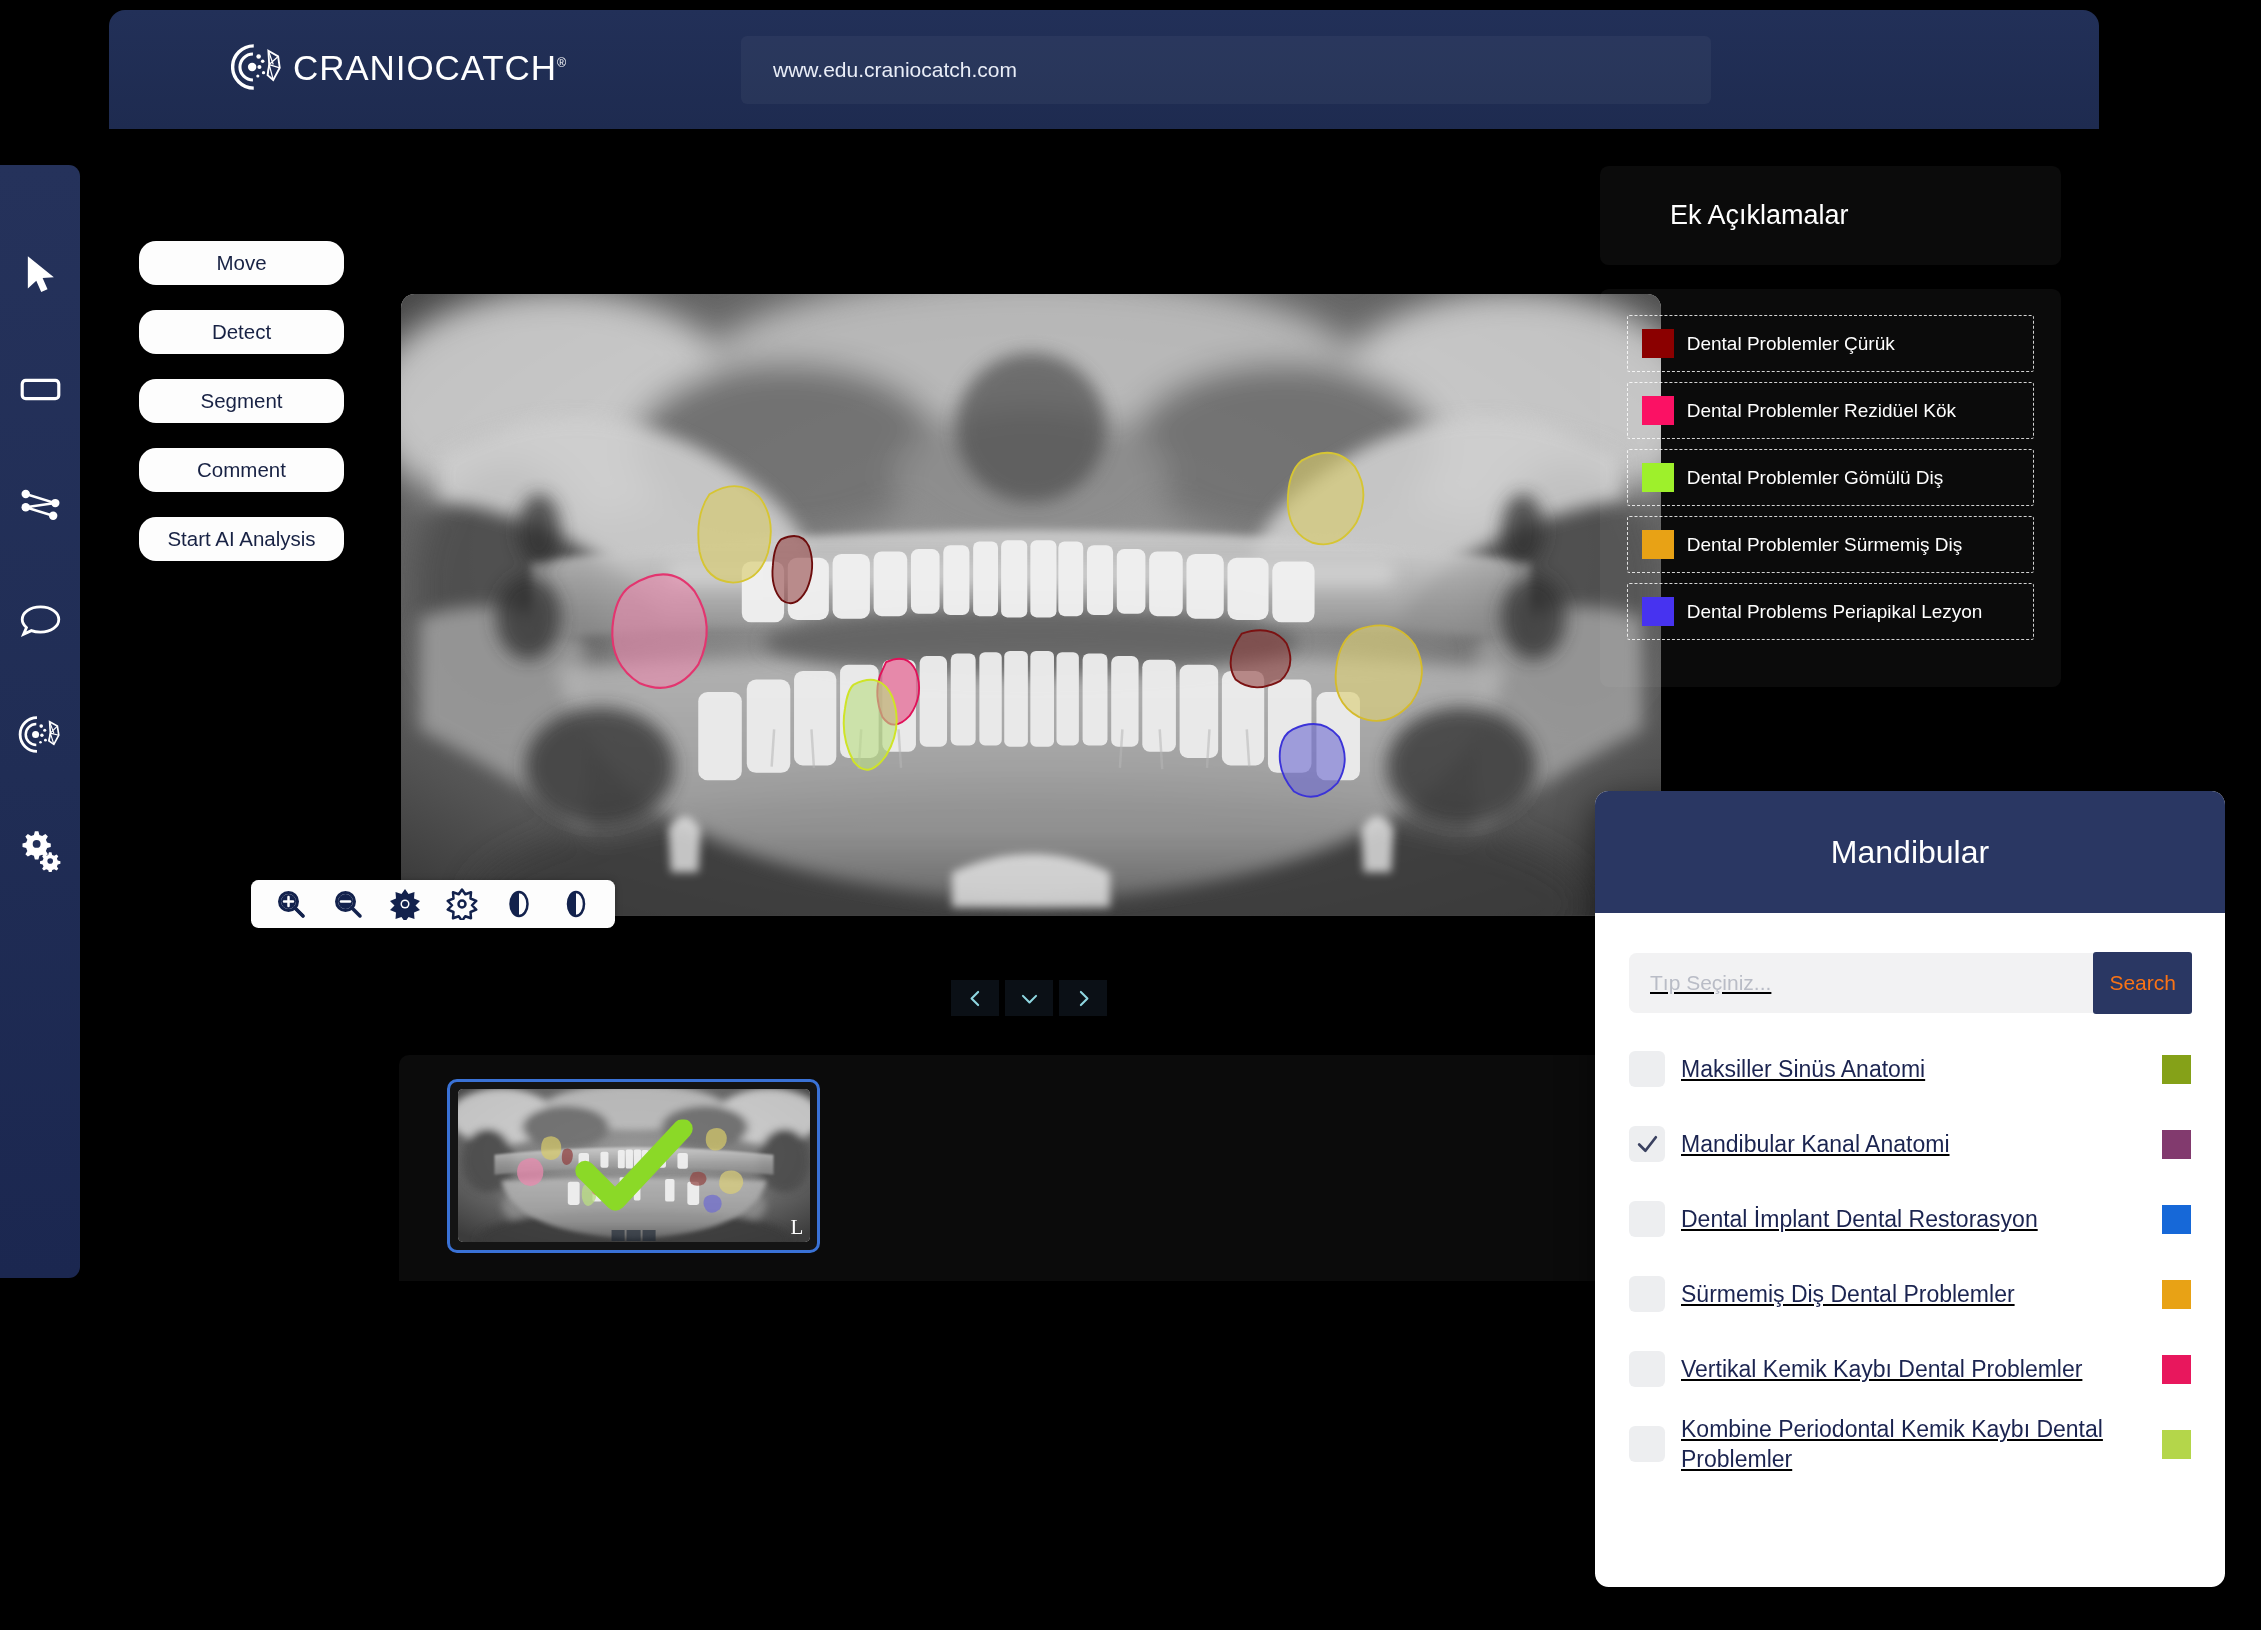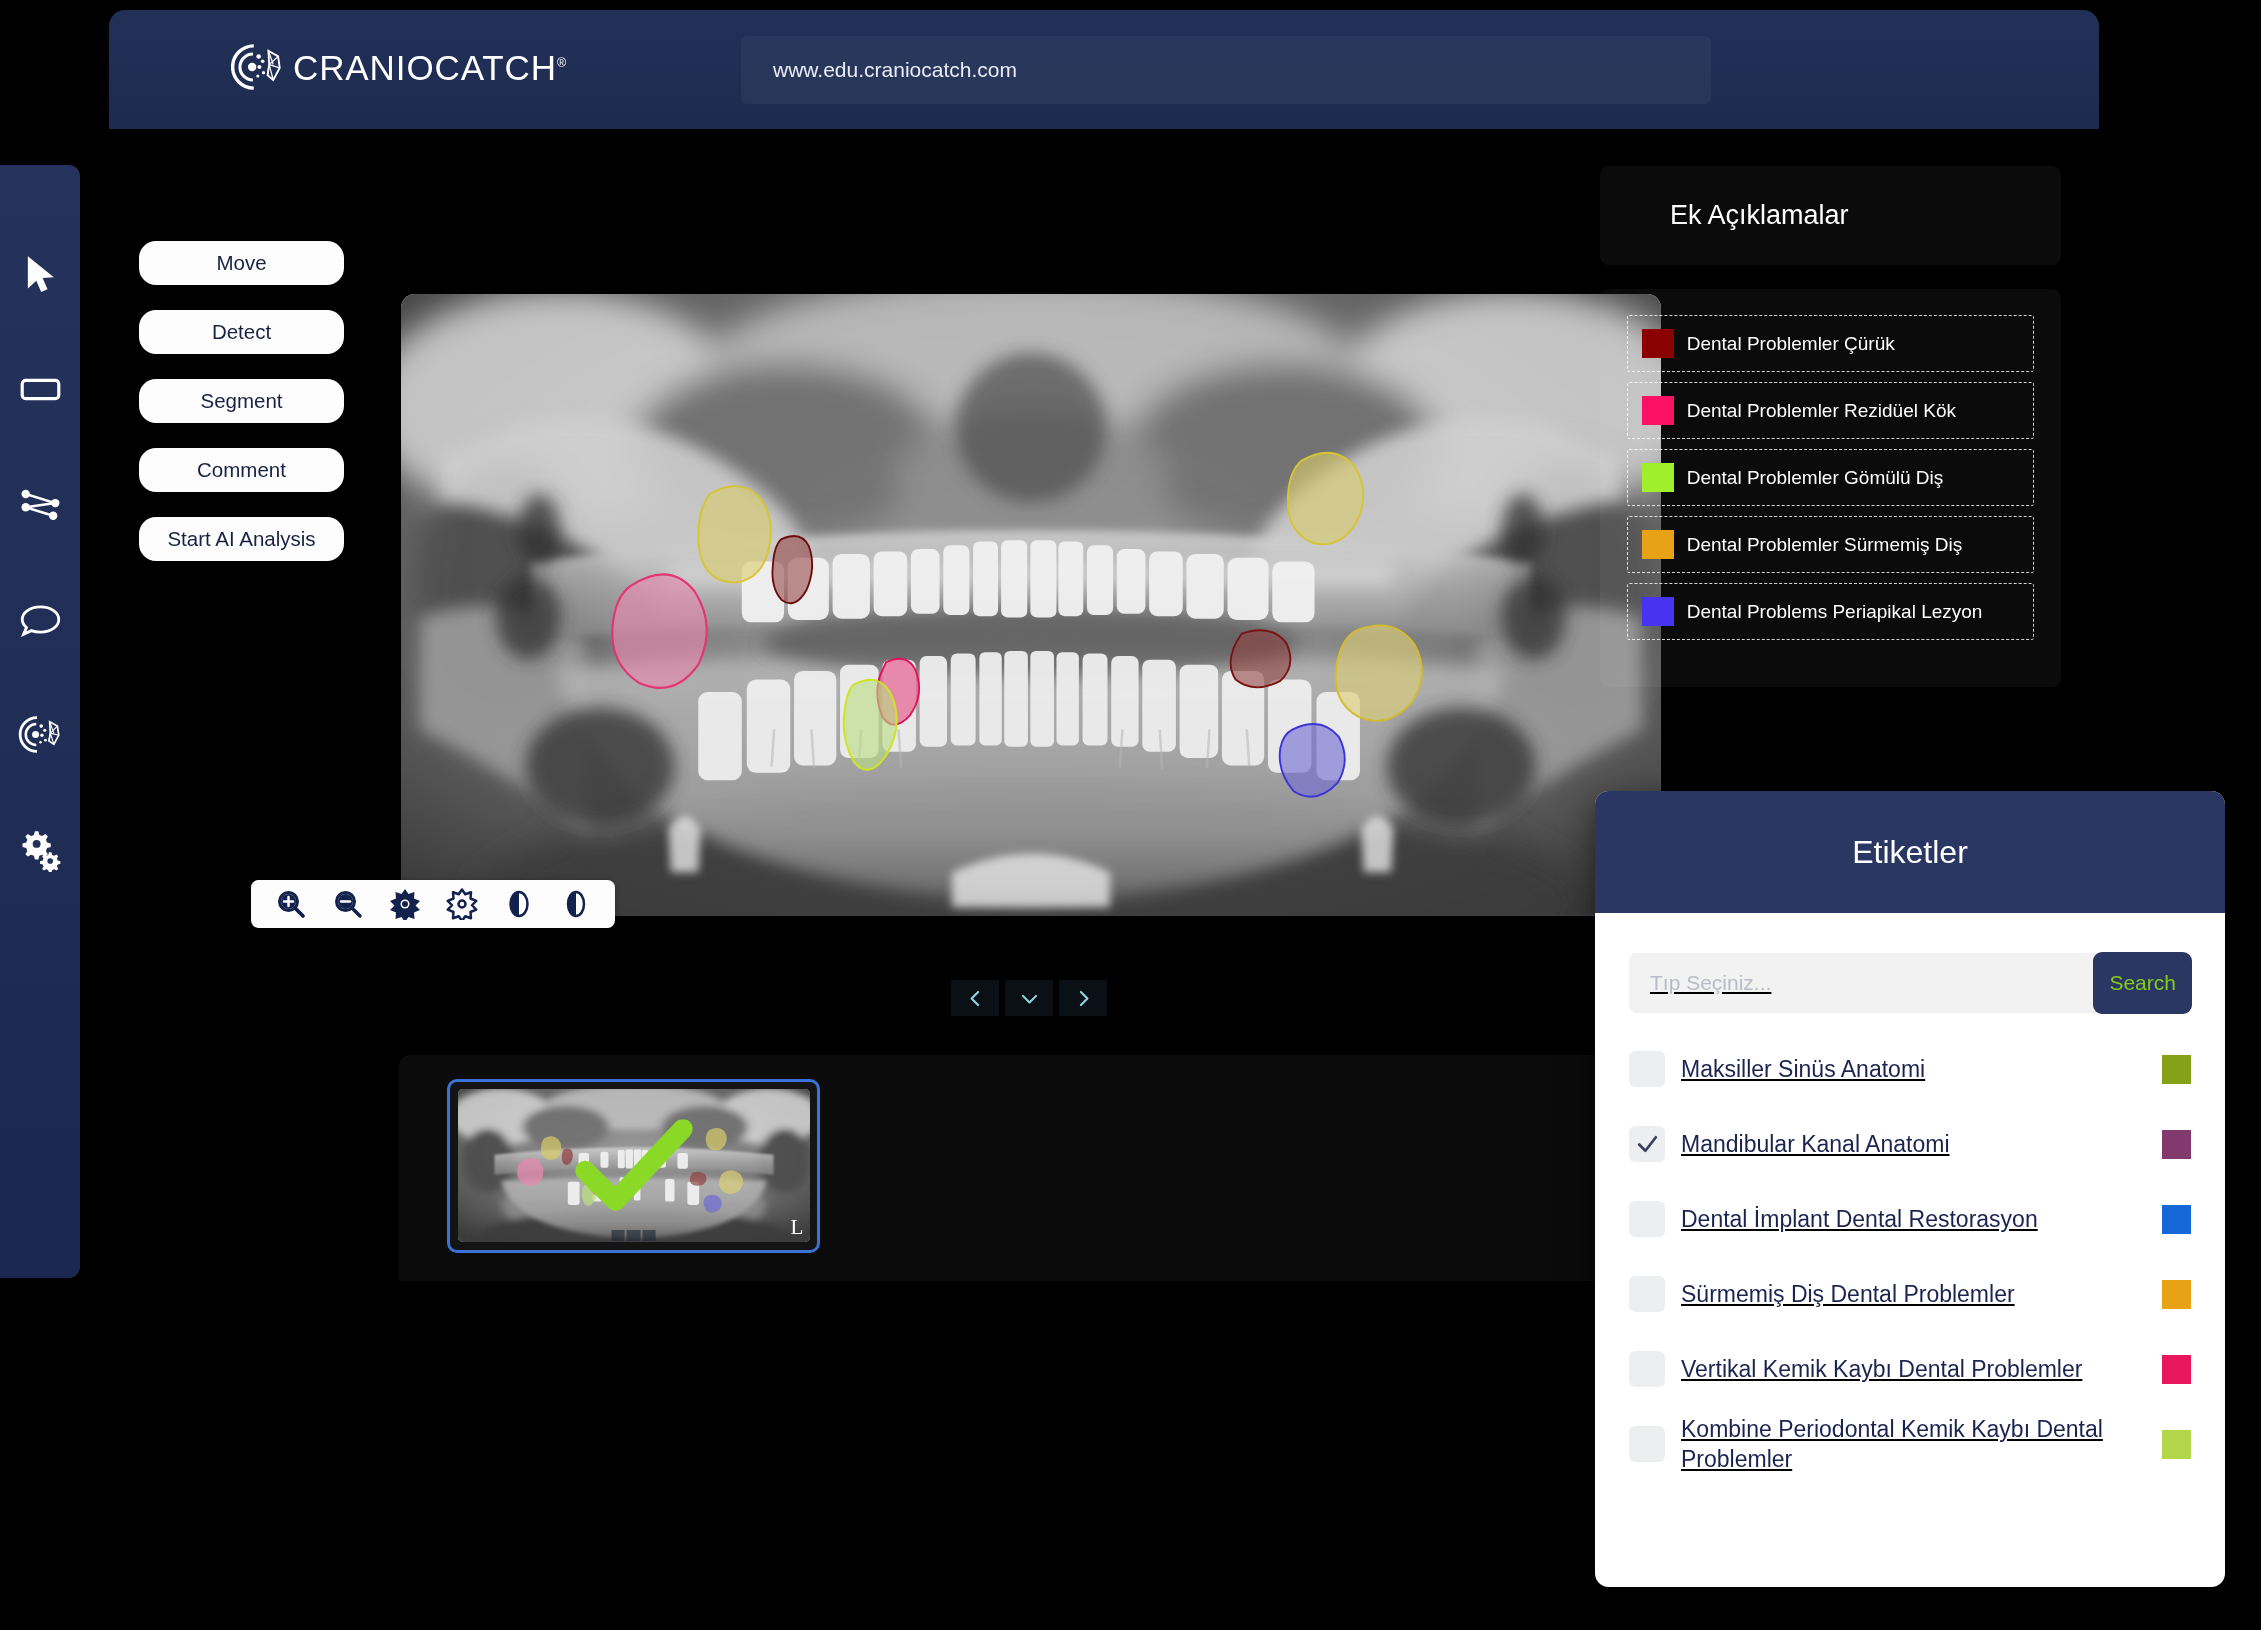--- a/index.html
+++ b/index.html
@@ -182,22 +182,22 @@
     display:flex; align-items:center;
   }
   .search-wrap input {
     flex:1; border: none; outline: none; background: transparent;
     font-size: 21px; color: #5a5f70; padding-left: 21px;
     font-family:"Liberation Sans", sans-serif;
   }
   .search-wrap input::placeholder { color: #b9bcc6; }
   .search-btn {
     position:absolute; right: -1.2px; top: -1.2px;
-    width: 99px; height: 62px; background:#2a3763; color:#84cc16;
-    border-radius: 9px; display:flex; align-items:center; justify-content:center;
+    width: 99px; height: 62px; background:#2a3763; color:#f97316;
+    border-radius: 3px; display:flex; align-items:center; justify-content:center;
     font-size: 21px; cursor:pointer; border:none;
     font-family:"Liberation Sans", sans-serif;
   }
   .tag-list { margin-top: 18.7px; display:flex; flex-direction:column; }
   .tag-row { display:flex; align-items:center; min-height: 75px; gap: 16px; cursor:pointer; }
   .cbx {
     width: 36px; height: 36px; border-radius: 6.2px; background:#edeef0;
     flex:0 0 auto; display:flex; align-items:center; justify-content:center;
   }
   .cbx svg { width: 25px; height: 25px; display:none; }
@@ -593,21 +593,21 @@
           <span class="legend-sw" style="background:#4733F0"></span>
           <span class="legend-lb">Dental Problems Periapikal Lezyon</span>
         </div>
       </div>
 
     </div>
   </div>
 
   <div class="tags-card">
     <div class="tags-head">
-      <span>Etiketler</span>
+      <span>Mandibular</span>
     </div>
     <div class="tags-body">
       <div class="search-wrap">
         <input type="text" placeholder="Tıp Seçiniz..." style="">
         <button class="search-btn">Search</button>
       </div>
 
       <div class="tag-list">
 
 

